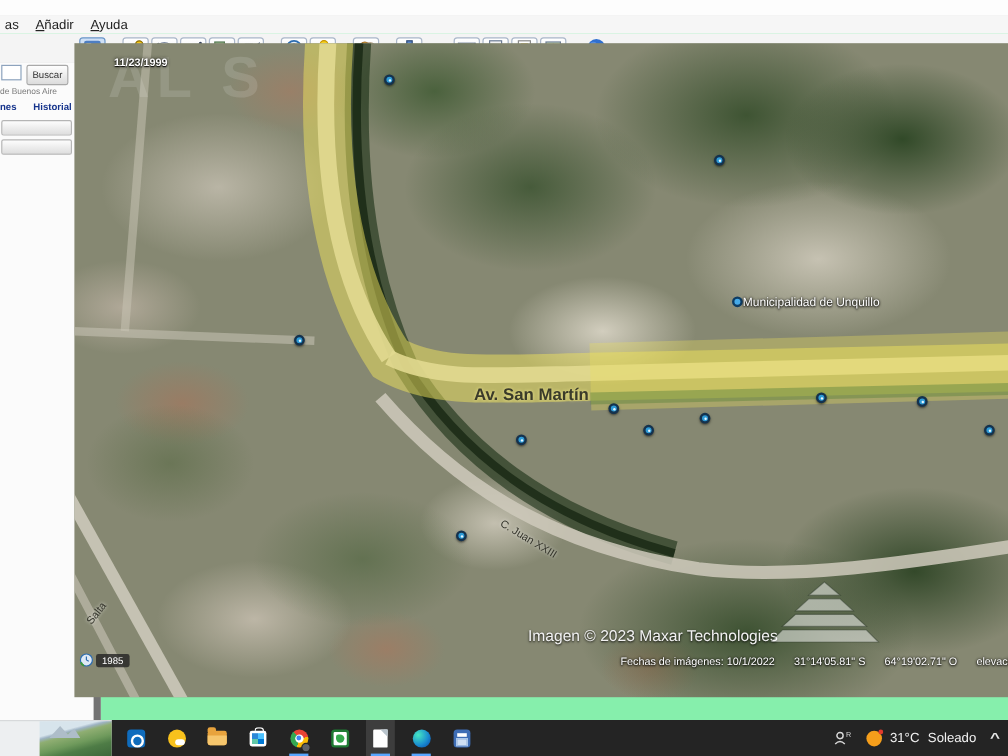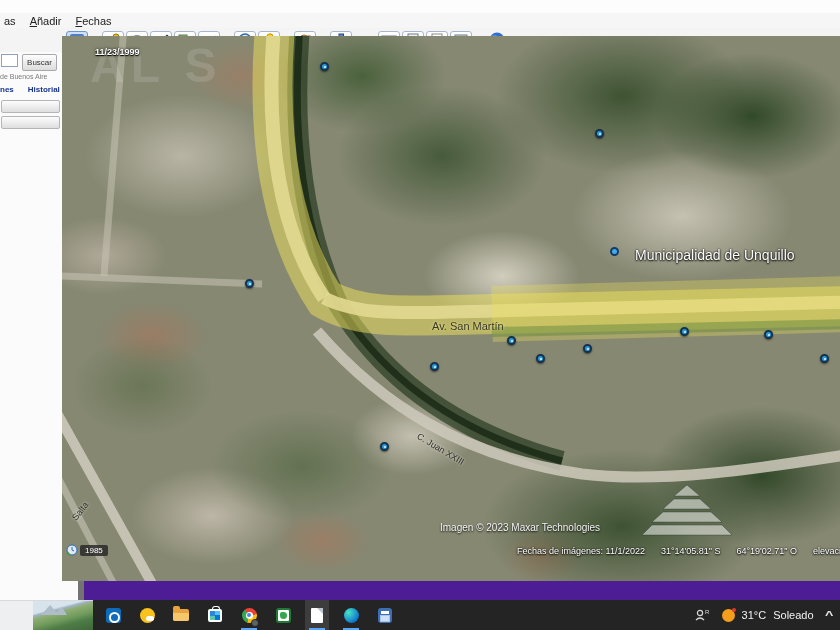--- a/index.html
+++ b/index.html
@@ -1,16 +1,16 @@
 <!DOCTYPE html>
 <html><head>
 <meta charset="utf-8">
 <style>
   html,body{margin:0;padding:0;background:#555;}
-  #screen{position:relative;width:840px;height:630px;background:#4c1d95;overflow:hidden;
+  #screen{position:relative;width:840px;height:630px;background:#86efac;overflow:hidden;
           font-family:"Liberation Sans",sans-serif;-webkit-font-smoothing:antialiased;}
   
   #titlebar{position:absolute;left:0;top:0;width:840px;height:13px;background:#fdfdfd;border-bottom:1px solid #e3e3e3;}
   #menubar{position:absolute;left:0;top:13px;width:840px;height:15px;background:#f6f6f6;
            display:flex;align-items:center;gap:14px;padding-left:4px;font-size:11px;color:#222;}
   .menu-item{cursor:default;}
   .menu-item.acc::first-letter{text-decoration:underline;}
   #toolbar{position:absolute;left:0;top:28px;width:840px;height:24px;background:#f4f4f4;border-bottom:1px solid #d8d8d8;
            display:flex;align-items:center;}
   .tb-btn{width:22px;height:19px;border:1px solid #a9b6c9;border-radius:3px;margin-right:2px;
@@ -47,26 +47,26 @@
       radial-gradient(150px 95px at 120px 120px, rgba(192,187,172,.88), transparent 65%),
       radial-gradient(100px 60px at 40px 220px, rgba(186,176,161,.8), transparent 65%),
       radial-gradient(125px 75px at 150px 480px, rgba(198,190,175,.85), transparent 65%),
       radial-gradient(95px 60px at 350px 400px, rgba(206,201,186,.85), transparent 65%),
       radial-gradient(80px 50px at 90px 300px, rgba(172,112,86,.5), transparent 70%),
       radial-gradient(70px 45px at 260px 505px, rgba(176,116,90,.5), transparent 70%),
       radial-gradient(60px 40px at 480px 520px, rgba(170,110,85,.45), transparent 70%),
       radial-gradient(75px 50px at 180px 40px, rgba(176,118,92,.45), transparent 70%);}
   #map-svg{position:absolute;left:0;top:0;}
   .map-label{position:absolute;white-space:nowrap;color:#222;}
-  #lbl-sanmartin{left:333px;top:284px;font-size:11px;font-weight:normal;color:#3a3a2a;text-shadow:0 0 3px rgba(250,240,150,.9);margin-left:37px;}
+  #lbl-sanmartin{left:333px;top:284px;font-size:14px;font-weight:bold;color:#3a3a2a;text-shadow:0 0 3px rgba(250,240,150,.9);}
   #lbl-juan{left:352px;top:408px;font-size:9px;color:#33332a;transform:rotate(31deg);text-shadow:0 0 3px rgba(255,255,255,.8);}
   #lbl-salta{left:8px;top:470px;font-size:9px;color:#33332a;transform:rotate(-52deg);text-shadow:0 0 3px rgba(255,255,255,.8);}
-  #lbl-muni{left:548px;top:211px;font-size:14px;color:#fff;text-shadow:0 1px 2px #000,0 0 2px #000;display:flex;gap:16px;}
+  #lbl-muni{left:548px;top:211px;font-size:10px;color:#fff;text-shadow:0 1px 2px #000,0 0 2px #000;display:flex;gap:0;}
   #lbl-histdate{left:33px;top:11px;font-size:9px;font-weight:bold;color:#fff;text-shadow:0 1px 1px #000,0 0 3px #000;}
-  #lbl-copyright{left:378px;top:486px;font-size:10px;color:#f2f2f2;text-shadow:0 1px 2px #000;}
+  #lbl-copyright{left:378px;top:486px;font-size:13px;color:#f2f2f2;text-shadow:0 1px 2px #000;}
   .poi{position:absolute;width:9px;height:9px;border-radius:50%;background:#2e9bd6;border:2px solid #14324e;
        box-shadow:0 1px 2px rgba(0,0,0,.55);box-sizing:border-box;}
   .poi::after{content:"";position:absolute;left:2px;top:2px;width:2px;height:2px;background:#e8f6ff;border-radius:50%;}
   .place-dot{width:9px;height:9px;border-radius:50%;background:#46aae8;border:2px solid #0f3c63;box-sizing:border-box;display:inline-block;}
   #time-badge{position:absolute;left:4px;bottom:25px;display:flex;align-items:flex-end;gap:2px;}
   #time-badge .chip{background:rgba(35,35,35,.8);color:#fff;font-size:8px;padding:1px 5px;border-radius:2px;}
   #status-line{position:absolute;left:455px;bottom:25px;display:flex;gap:16px;white-space:nowrap;
                font-size:9px;color:#fff;text-shadow:0 1px 2px #000,0 0 2px #000;}
   
   #wm-tl{position:absolute;left:28px;top:2px;font-size:48px;font-weight:bold;color:rgba(255,255,255,.13);letter-spacing:6px;pointer-events:none;}
@@ -120,21 +120,21 @@
 </head>
 <body>
 
 <div id="screen">
 
   <div id="titlebar"></div>
 
   <div id="menubar">
     <span class="menu-item">as</span>
     <span class="menu-item acc">Añadir</span>
-    <span class="menu-item acc">Fechas</span>
+    <span class="menu-item acc">Ayuda</span>
   </div>
 
   <div id="toolbar">
     <div class="tb-btn tb-first pressed">
       <svg width="18" height="16">
           <rect x="2" y="2" width="14" height="12" rx="2" fill="#4e7ec2"></rect>
           <rect x="4" y="4" width="4" height="8" fill="#fff" opacity=".9"></rect>
         </svg>
     </div>
     <div class="tb-gap"></div>
@@ -308,21 +308,21 @@
       <svg width="12" height="12">
           <circle cx="6" cy="6" r="5" fill="#dfe9f5" stroke="#2c6cb0"></circle>
           <line x1="6" y1="6" x2="6" y2="3" stroke="#2c6cb0"></line>
           <line x1="6" y1="6" x2="8" y2="7" stroke="#2c6cb0"></line>
           <path d="M1.5 8 A5 5 0 0 0 4 10.8" stroke="#3a9a3a" stroke-width="1.6" fill="none"></path>
         </svg>
       <span class="chip">1985</span>
     </div>
 
     <div id="status-line">
-      <span>Fechas de imágenes: 11/1/2022</span>
+      <span>Fechas de imágenes: 10/1/2022</span>
       <span>31°14'05.81" S</span>
       <span>64°19'02.71" O</span>
       <span>elevación</span>
     </div>
 
     <div id="wm-br">
       <svg width="110" height="70" style="position:absolute;left:2px;top:4px;">
         <g fill="rgba(255,255,255,.5)" stroke="rgba(30,40,30,.35)">
           <polygon points="10,62 100,62 90,52 20,52"></polygon>
           <polygon points="20,49 90,49 79,39 31,39"></polygon>

